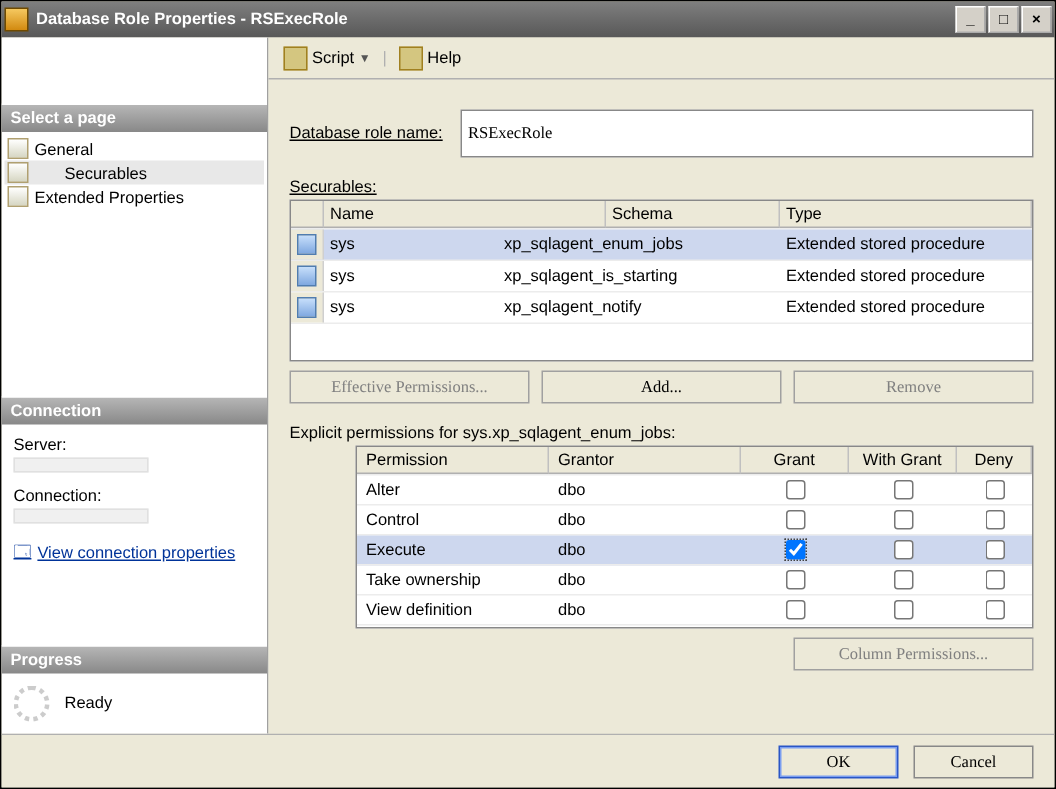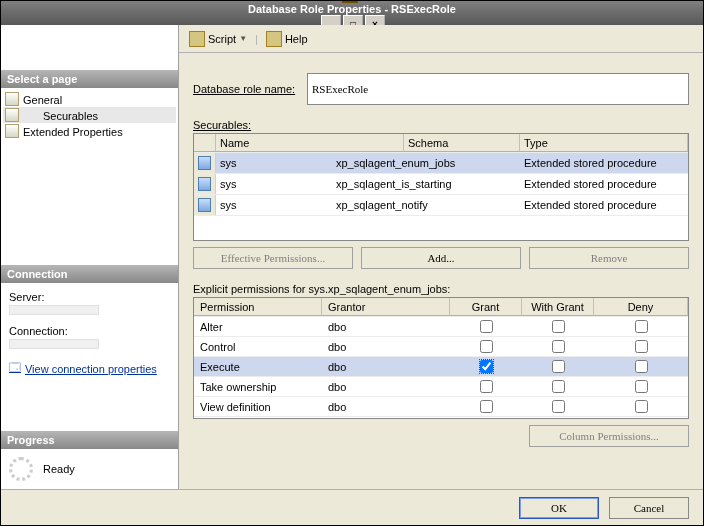--- a/index.html
+++ b/index.html
@@ -12,21 +12,20 @@
   overflow: hidden;
   border: 1px solid #000;
 }
 .titlebar {
   height: 24px;
   background: linear-gradient(to bottom, #7f7f7f 0%, #6b6b6b 50%, #585858 100%);
   color: #fff;
   display: flex;
   align-items: center;
   padding: 0 2px;
-  flex-direction: column;
 }
 .titlebar .ticon {
   width: 16px; height: 16px;
   background: linear-gradient(to bottom,#f5c860,#d28a10);
   border: 1px solid #6f4a00;
   margin-right: 5px;
 }
 .titlebar .title { font-weight: bold; flex: 1; }
 .titlebar .winctl { display:flex; }
 .titlebar .winbtn {
@@ -83,21 +82,21 @@
 .rowsel { background:#ece9d8; border-right:1px solid #cfcfcf; height:20px; }
 .gr .objicon { width:16px; height:14px; background:linear-gradient(#c7dffb,#7fa8e0); border:1px solid #507db0; }
 .gr.selrow { background:#cdd7ee; }
 .btnrow { display:flex; justify-content:space-between; margin:6px 0 14px 0; gap:8px; }
 .pbtn {
   height:22px; border:1px solid #a0a0a0; background:#ece9d8; font:11px Tahoma;
   flex:1; cursor:pointer;
 }
 .pbtn:disabled { color:#808080; }
 .perm-grid {
-  background:#fff; border:1px solid #888; height:122px; overflow:hidden;
+  background:#fff; border:1px solid #888; height:122px; overflow:hidden;margin-left:44px;
 }
 .pg { display:flex; align-items:center; border-bottom:1px solid #ececec; }
 .phdr .pc { background:#ece9d8; border-right:1px solid #c0c0c0; border-bottom:1px solid #b0b0b0; height:18px; }
 .pc { padding:2px 6px; height:19px; display:flex; align-items:center; }
 .pc0 { width:128px; }
 .pc1 { width:128px; }
 .pc2 { width:72px; justify-content:center; }
 .pc3 { width:72px; justify-content:center; }
 .pc4 { flex:1; justify-content:center; }
 .pg.selrow { background:#cdd7ee; }

